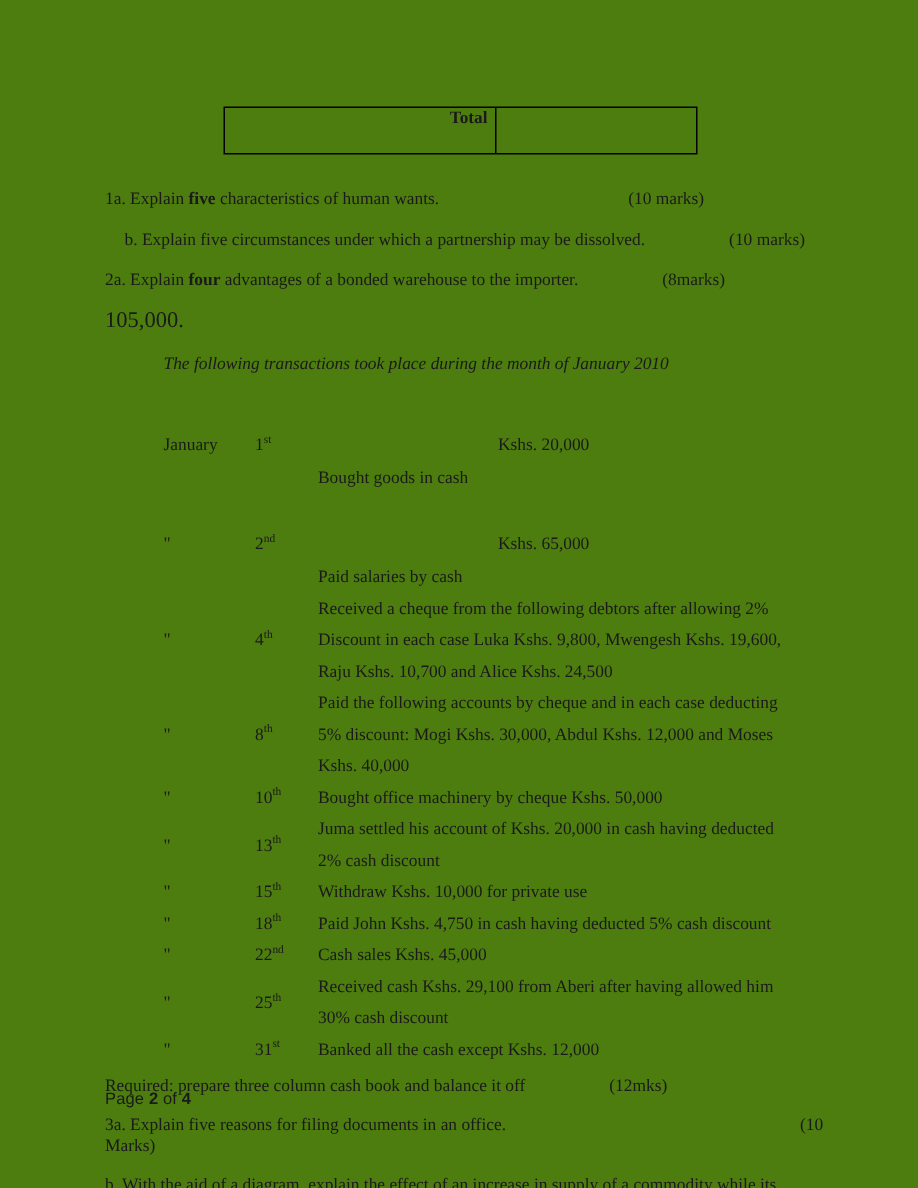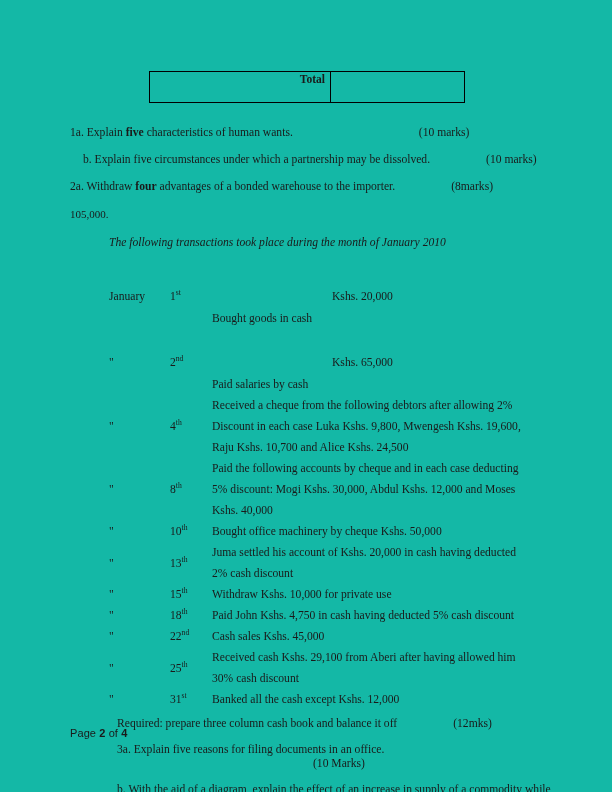--- a/index.html
+++ b/index.html
@@ -4,21 +4,21 @@
 <style>
   html, body {
     margin: 0;
     padding: 0;
     background: #ffffff;
   }
   .page {
     position: relative;
     width: 612px;
     height: 792px;
-    background: #14b8a6;
+    background: #4d7c0f;
     font-family: "Liberation Serif", "DejaVu Serif", serif;
     color: #1a1a1a;
     overflow: hidden;
     box-sizing: border-box;
   }
 
   
   .total-table {
     position: absolute;
     left: 149px;
@@ -74,21 +74,21 @@
     line-height: 0;
   }
 
   
   .intro-1 {
     font-size: 11.6px;
     line-height: 14px;
     margin-bottom: 11px;
   }
   .intro-2 {
-    font-size: 11px;
+    font-size: 15px;
     line-height: 14px;
     margin-bottom: 15px;
   }
   .sub-head {
     font-size: 11.6px;
     line-height: 14px;
     padding-left: 39px;
     margin-bottom: 13px;
     font-style: italic;
   }
@@ -126,21 +126,21 @@
   }
   .txn-row.with-amount .txn-desc {
     flex: 0 0 130px;
     max-width: 130px;
     margin-top: 45px;
   }
 
   .tail {
     padding-left: 0;
   }
-  .tail .q-line { margin-bottom: 12px; margin-left: 47px; }
+  .tail .q-line { margin-bottom: 12px; }
 
   
   .footer {
     position: absolute;
     left: 70px;
     top: 727px;
     font-family: "Liberation Sans", "DejaVu Sans", sans-serif;
     font-size: 11px;
     color: #1a1a1a;
     letter-spacing: 0.1px;
@@ -159,21 +159,21 @@
     <div class="total-cell-label">Total</div>
     <div class="total-cell-value"></div>
   </div>
 
   <div class="body-area">
 
     <div class="q-line"><span>1a. Explain </span><b class="em">five</b><span> characteristics of human wants.</span><span class="sp-xl"></span><span class="marks">(10 marks)</span></div>
 
     <div class="q-line indent-b"><span>b. Explain five circumstances under which a partnership may be dissolved.</span><span class="sp-md"></span><span class="marks">(10 marks)</span></div>
 
-    <div class="q-line"><span>2a. Withdraw </span><b class="em">four</b><span> advantages of a bonded warehouse to the importer.</span><span class="sp-md"></span><span class="marks">(8marks)</span></div>
+    <div class="q-line"><span>2a. Explain </span><b class="em">four</b><span> advantages of a bonded warehouse to the importer.</span><span class="sp-md"></span><span class="marks">(8marks)</span></div>
 
     <div class="intro-2">105,000.</div>
 
     <div class="sub-head">The following transactions took place during the month of January 2010</div>
 
     <div class="txn-list">
 
       <div class="txn-row with-amount">
         <div class="txn-month">January</div>
         <div class="txn-day"><span>1</span><sup>st</sup></div>

